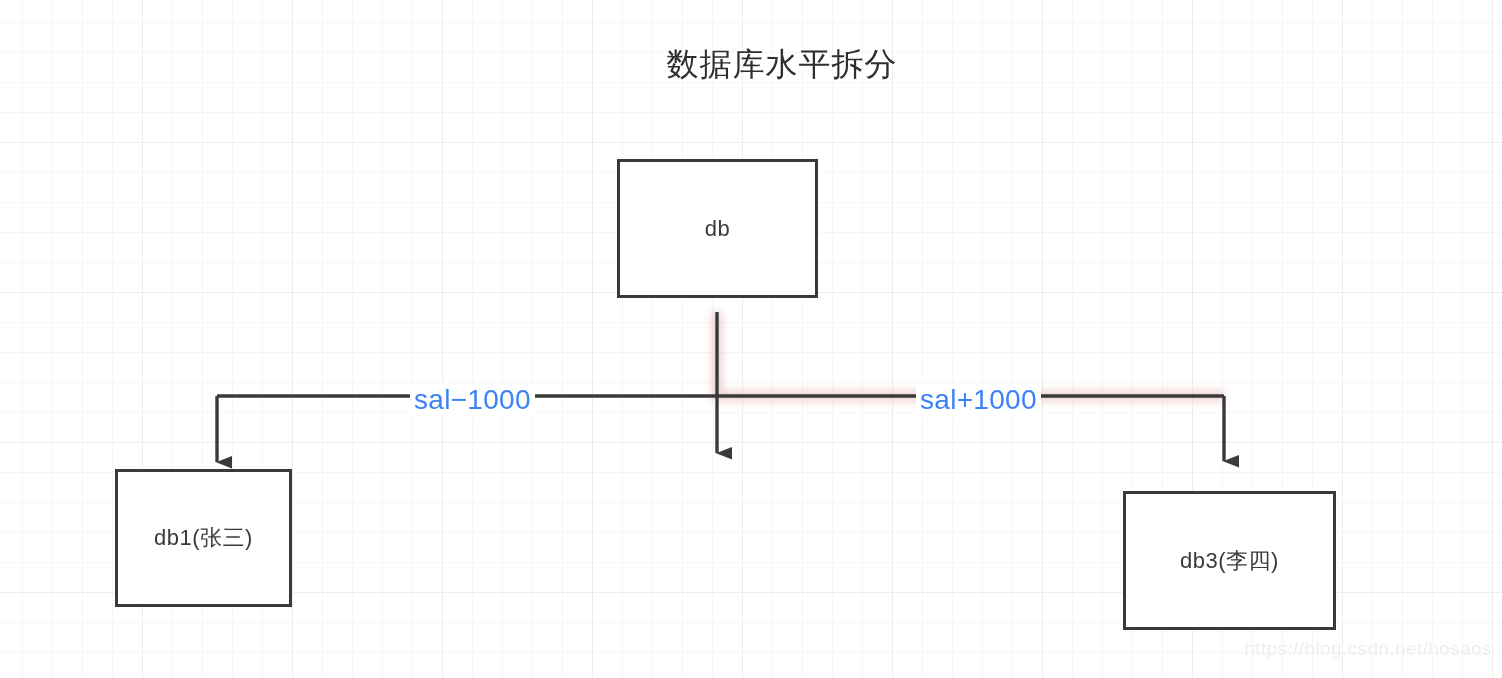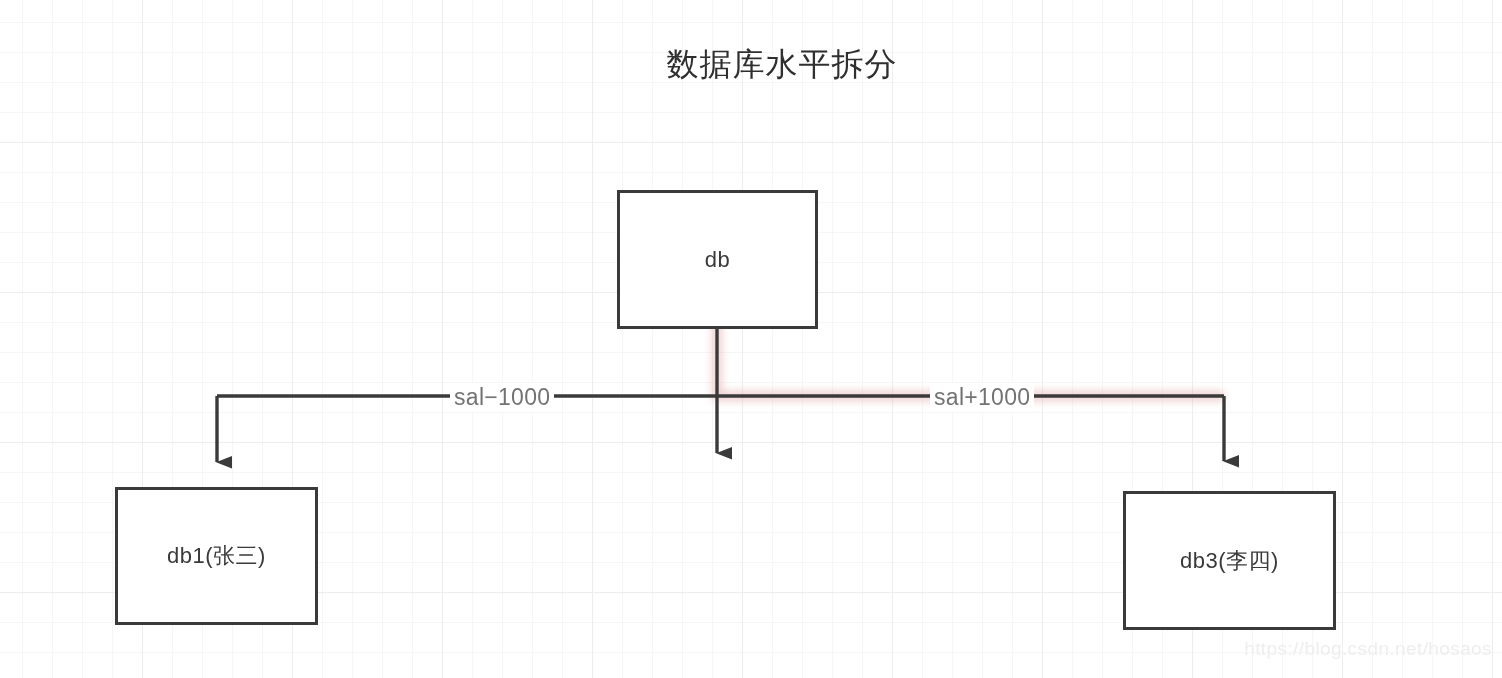--- a/index.html
+++ b/index.html
@@ -54,38 +54,37 @@
     box-sizing: border-box;
     border: 3px solid #3a3a3a;
     background: #ffffff;
     display: flex;
     align-items: center;
     justify-content: center;
     color: #3a3a3a;
     font-size: 22px;
     letter-spacing: 0.5px;
   }
-  .node-db      { left: 617px;  top: 190px; width: 201px; height: 139px; align-items: center; }
-  .node-db1     { left: 115px;  top: 487px; width: 203px; height: 138px; }
+  .node-db      { left: 617px;  top: 159px; width: 201px; height: 139px; align-items: center; }
+  .node-db1     { left: 115px;  top: 469px; width: 177px; height: 138px; }
   .node-db2     { left: 617px;  top: 468px; width: 201px; height: 139px; }
   .node-db3     { left: 1123px; top: 476px; width: 213px; height: 139px; margin-top: 15px; }
   .node-label { pointer-events: none; }
 
   .edge-label {
     position: absolute;
-    font-size: 23px;
-    color: #737373;
+    font-size: 28px;
+    color: #3b82f6;
     background: #ffffff;
     padding: 1px 4px;
     white-space: nowrap;
     letter-spacing: 0.3px;
-    margin-left: 40px;
   }
   .edge-label-left  { left: 410px; top: 383px; }
-  .edge-label-right { left: 890px; top: 383px; }
+  .edge-label-right { left: 916px; top: 383px; }
 
   .watermark {
     position: absolute;
     right: 10px;
     bottom: 18px;
     font-size: 19px;
     color: #eeeeee;
     letter-spacing: 0.4px;
     user-select: none;
     white-space: nowrap;

